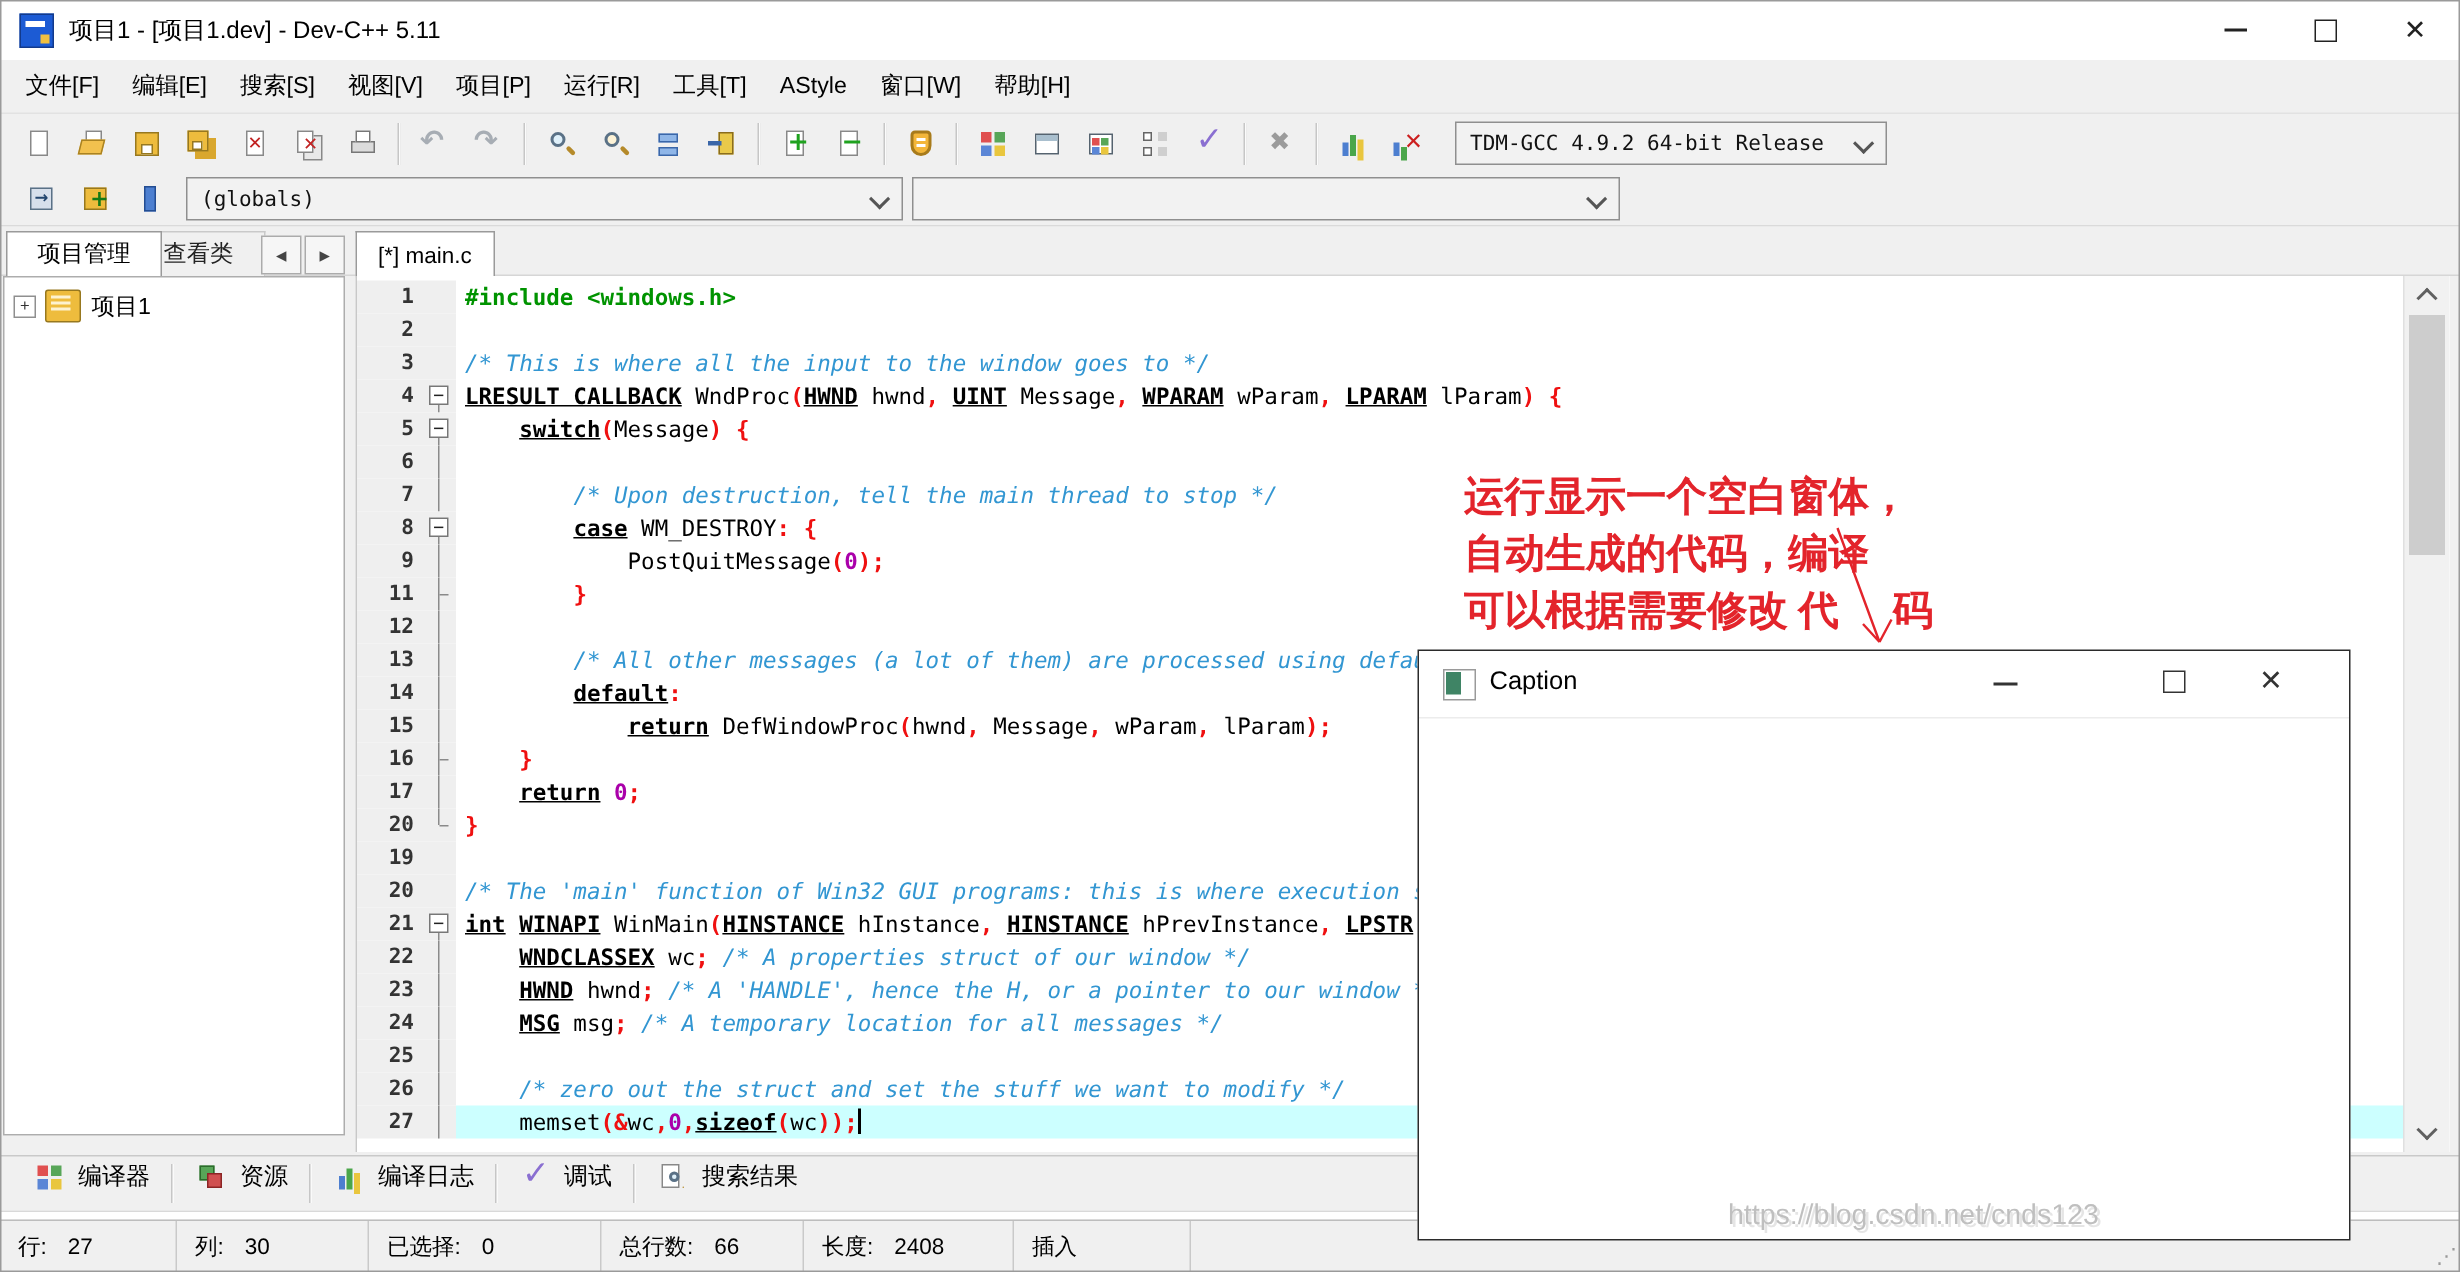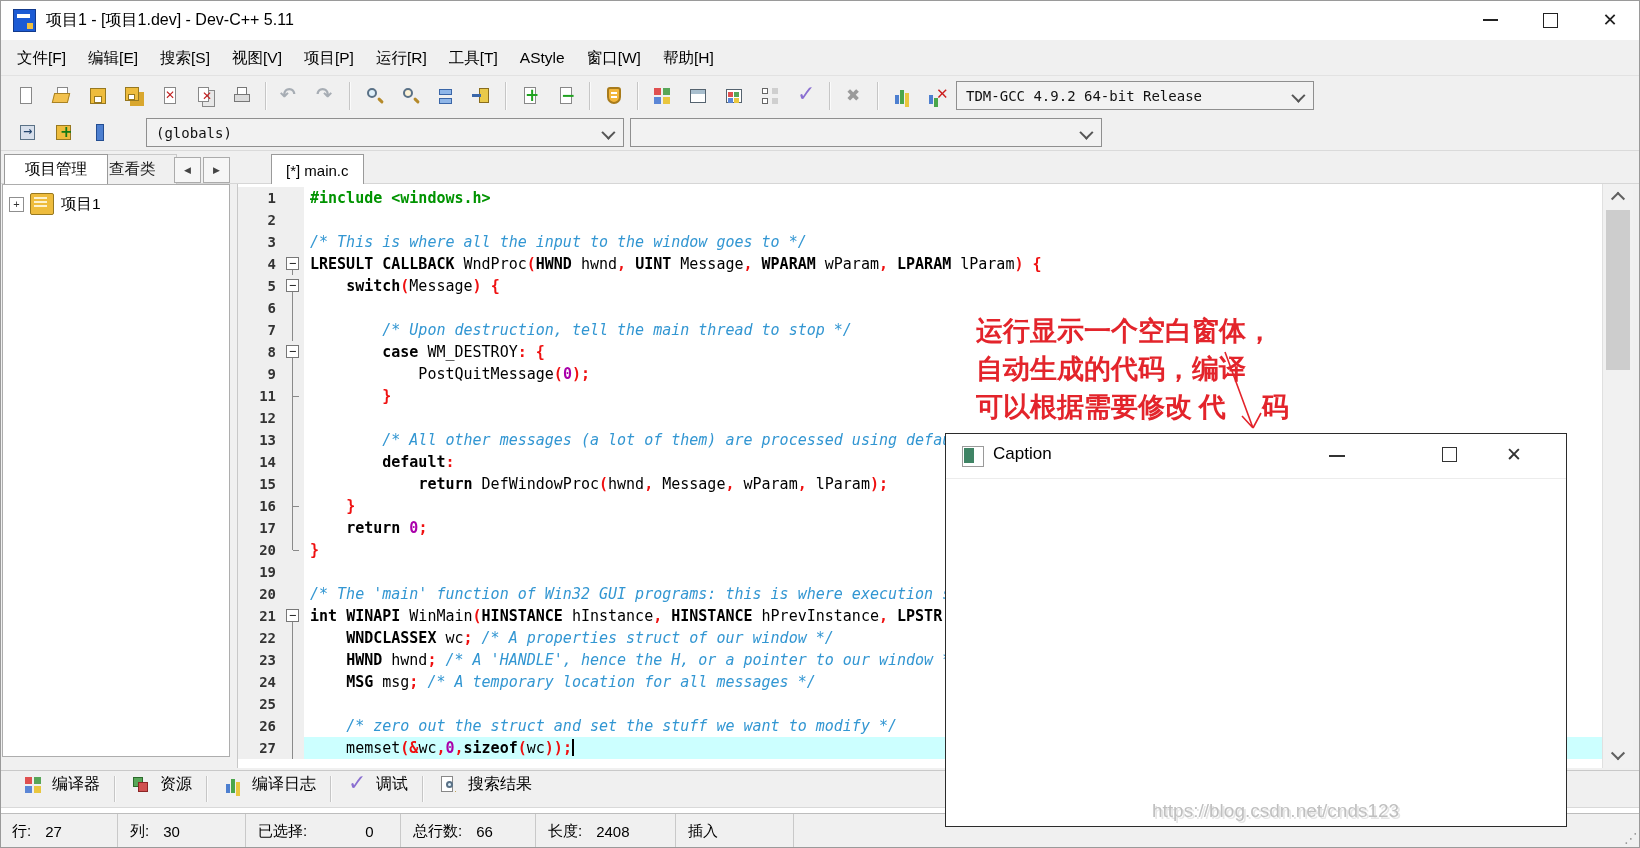--- a/index.html
+++ b/index.html
@@ -82,32 +82,32 @@
   .ic-resource::before{content:"";left:3px;top:3px;width:10px;height:10px;background:#58a658;border:1px solid #2c6b2c;}
   .ic-resource::after{content:"";left:8px;top:8px;width:10px;height:10px;background:#d05050;border:1px solid #8c2525;}
   .ic-debug::before{content:"✓";left:2px;top:-4px;font-size:22px;font-weight:bold;color:#8a6fd1;}
   .ic-search-results::before{content:"";left:3px;top:2px;width:12px;height:16px;background:#fff;border:1px solid #888;}
   .ic-search-results::after{content:"";left:8px;top:7px;width:7px;height:7px;border:2px solid #5a7186;border-radius:50%;background:#dff0fa;box-shadow:6px 7px 0 -3px #b58a2a;}
 
   
   .combo{height:29px;background:#f2f2f2;border:1px solid #8f8f8f;display:flex;align-items:center;box-sizing:border-box;position:relative;}
   .combo .val{font-family:"DejaVu Sans Mono","Liberation Mono",monospace;font-size:14px;padding-left:9px;color:#111;}
   .chev{position:absolute;right:11px;top:10px;width:8px;height:8px;border-right:2px solid #555;border-bottom:2px solid #555;transform:rotate(45deg) translateY(-2px);}
-  .combo-compiler{width:358px;}
-  .combo-scope{width:478px;margin-left:28px;}
+  .combo-compiler{width:288px;margin-left:14px;}
+  .combo-scope{width:478px;margin-left:6px;}
   .combo-member{width:472px;margin-left:6px;}
 
   
   .tabstrip{position:absolute;left:0;top:151px;width:1640px;height:33px;background:#f0f0f0;border-bottom:1px solid #d6d6d6;box-sizing:border-box;}
   .ltab{position:absolute;top:3px;height:30px;display:flex;align-items:center;padding:0 20px;font-size:15.5px;box-sizing:border-box;}
   .ltab.active{background:#fff;border:1px solid #9a9a9a;border-bottom:none;z-index:2;}
   .ltab.inactive{background:#f0f0f0;border:1px solid #c9c9c9;border-bottom:none;color:#222;}
   .tab-arrows{position:absolute;left:172px;top:6px;display:flex;}
   .tab-arrow{width:25px;height:24px;border:1px solid #ababab;background:#f6f6f6;display:flex;align-items:center;justify-content:center;font-size:9px;color:#444;margin-left:2px;}
-  .etab{position:absolute;left:237px;top:3px;height:30px;background:#fff;border:1px solid #9a9a9a;border-bottom:none;display:flex;align-items:center;padding:0 14px;font-size:15px;margin-left:34px;}
+  .etab{position:absolute;left:237px;top:3px;height:30px;background:#fff;border:1px solid #9a9a9a;border-bottom:none;display:flex;align-items:center;padding:0 14px;font-size:15px;}
 
   .leftpanel{position:absolute;left:2px;top:184px;width:228px;height:573px;background:#fff;border:1px solid #adadad;box-sizing:border-box;}
   .tree-row{display:flex;align-items:center;padding:8px 0 0 6px;font-size:15.5px;}
   .expander{width:13px;height:13px;border:1px solid #8f8f8f;background:#fff;display:flex;align-items:center;justify-content:center;font-size:11px;line-height:11px;color:#333;margin-right:6px;flex:none;}
   .proj-icon{width:22px;height:20px;background:#eebc3d;border:1px solid #97781f;border-radius:2px;margin-right:7px;position:relative;flex:none;}
   .proj-icon::before{content:"";position:absolute;left:3px;top:3px;width:13px;height:2px;background:#fdf2cf;box-shadow:0 4px 0 #fdf2cf,0 8px 0 #fdf2cf;}
   .splitter{position:absolute;left:230px;top:184px;width:7px;height:584px;background:#f0f0f0;}
 
   
   .editor{position:absolute;left:237px;top:184px;width:1396px;height:584px;background:#fff;overflow:hidden;border-left:1px solid #c8c8c8;box-sizing:border-box;}
@@ -117,21 +117,21 @@
   .fold{width:22px;flex:none;background:#efefef;position:relative;}
   .fold.v::before{content:"";position:absolute;left:10px;top:0;bottom:0;border-left:1px solid #8a8a8a;}
   .fold.t::before{content:"";position:absolute;left:10px;top:0;bottom:0;border-left:1px solid #8a8a8a;}
   .fold.t::after{content:"";position:absolute;left:11px;top:11px;width:6px;border-top:1px solid #8a8a8a;}
   .fold.e::before{content:"";position:absolute;left:10px;top:0;height:11px;border-left:1px solid #8a8a8a;}
   .fold.e::after{content:"";position:absolute;left:11px;top:11px;width:6px;border-top:1px solid #8a8a8a;}
   .fold.b::before{content:"−";position:absolute;left:4px;top:4px;width:13px;height:13px;border:1px solid #777;background:#fff;font-size:12px;line-height:11px;text-align:center;color:#222;box-sizing:border-box;}
   .fold.b::after{content:"";position:absolute;left:10px;top:17px;bottom:0;border-left:1px solid #8a8a8a;}
   .codeline{flex:1;padding-left:6px;}
   .cur .codeline{background:#ccffff;}
-  .tk-k{font-weight:bold;color:#000;}
+  .tk-k{font-weight:bold;color:#000;text-decoration:underline;}
   .tk-c{color:#3296d2;font-style:italic;}
   .tk-p{color:#009300;font-weight:bold;}
   .tk-r{color:#ef1010;font-weight:bold;}
   .tk-n{color:#aa00aa;font-weight:bold;}
   .caret{display:inline-block;width:2px;height:17px;background:#000;vertical-align:-3px;}
 
   .vscroll{position:absolute;right:0;top:0;width:30px;bottom:0;background:#f1f1f1;border-left:1px solid #e0e0e0;}
   .sarrow{position:absolute;left:0;width:30px;height:24px;display:flex;align-items:center;justify-content:center;}
   .sarrow i{width:8px;height:8px;border-right:2px solid #606060;border-bottom:2px solid #606060;display:block;}
   .sarrow.up{top:0;}  .sarrow.up i{transform:rotate(-135deg) translate(-2px,-2px);}
@@ -427,21 +427,21 @@
 
 <div class="statusbar" id="statusbar">
 <div class="sseg" style="width: 118px;">
       <span>行:</span>
       <span class="v">27</span>
     </div>
     <div class="sseg" style="width: 128px;">
       <span>列:</span>
       <span class="v">30</span>
     </div>
-    <div class="sseg" style="width: 155px; gap: 44px;">
+    <div class="sseg" style="width: 155px;">
       <span>已选择:</span>
       <span class="v">0</span>
     </div>
     <div class="sseg" style="width: 135px;">
       <span>总行数:</span>
       <span class="v">66</span>
     </div>
     <div class="sseg" style="width: 140px;">
       <span>长度:</span>
       <span class="v">2408</span>

